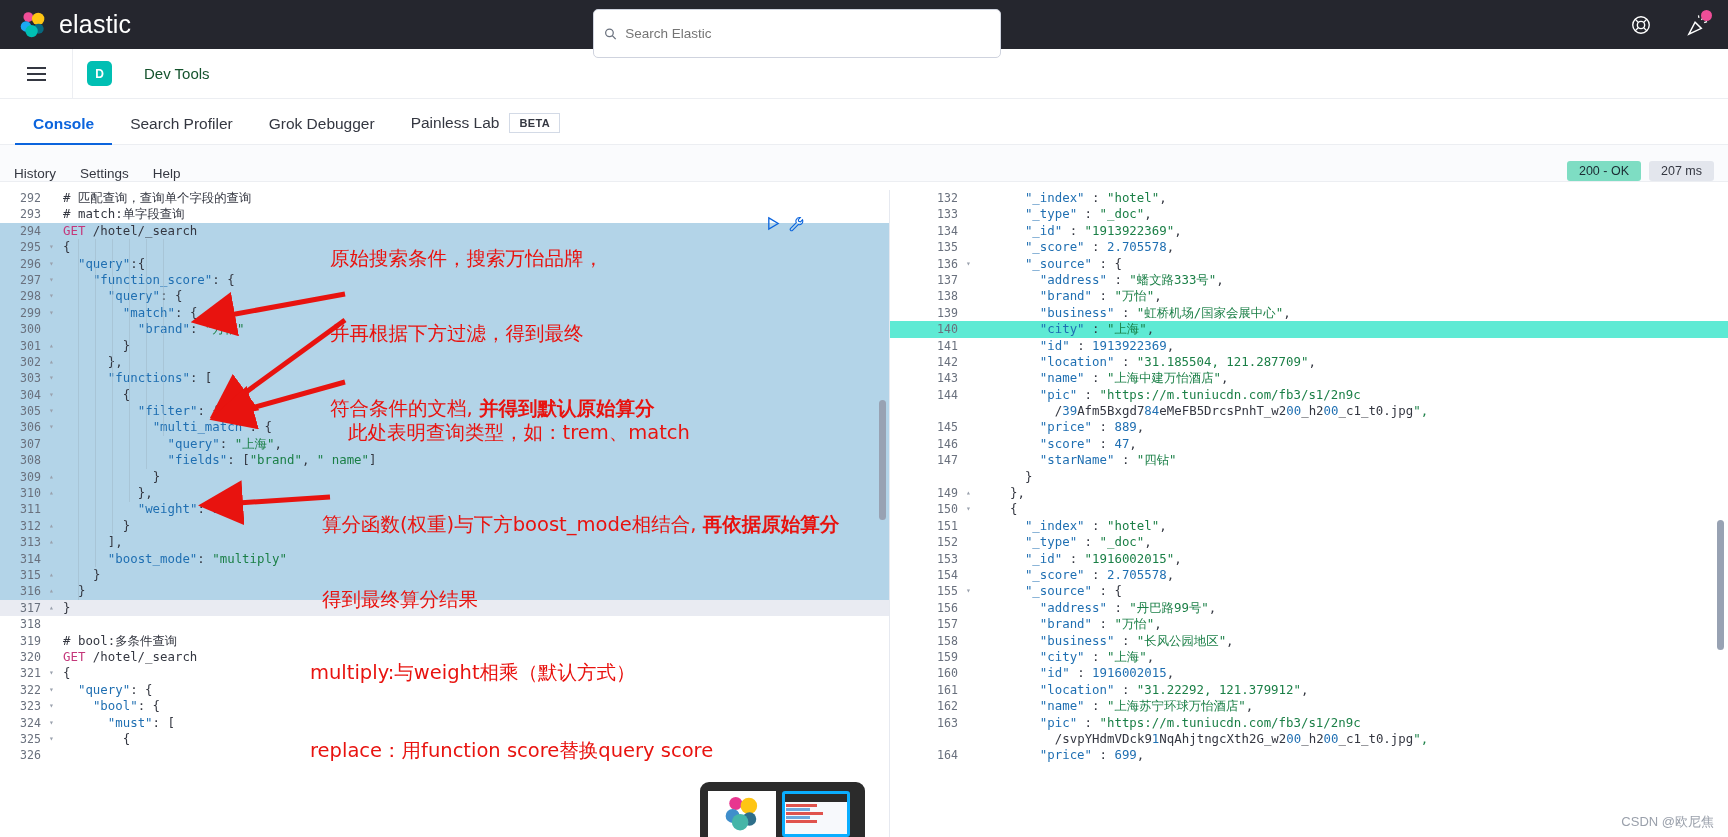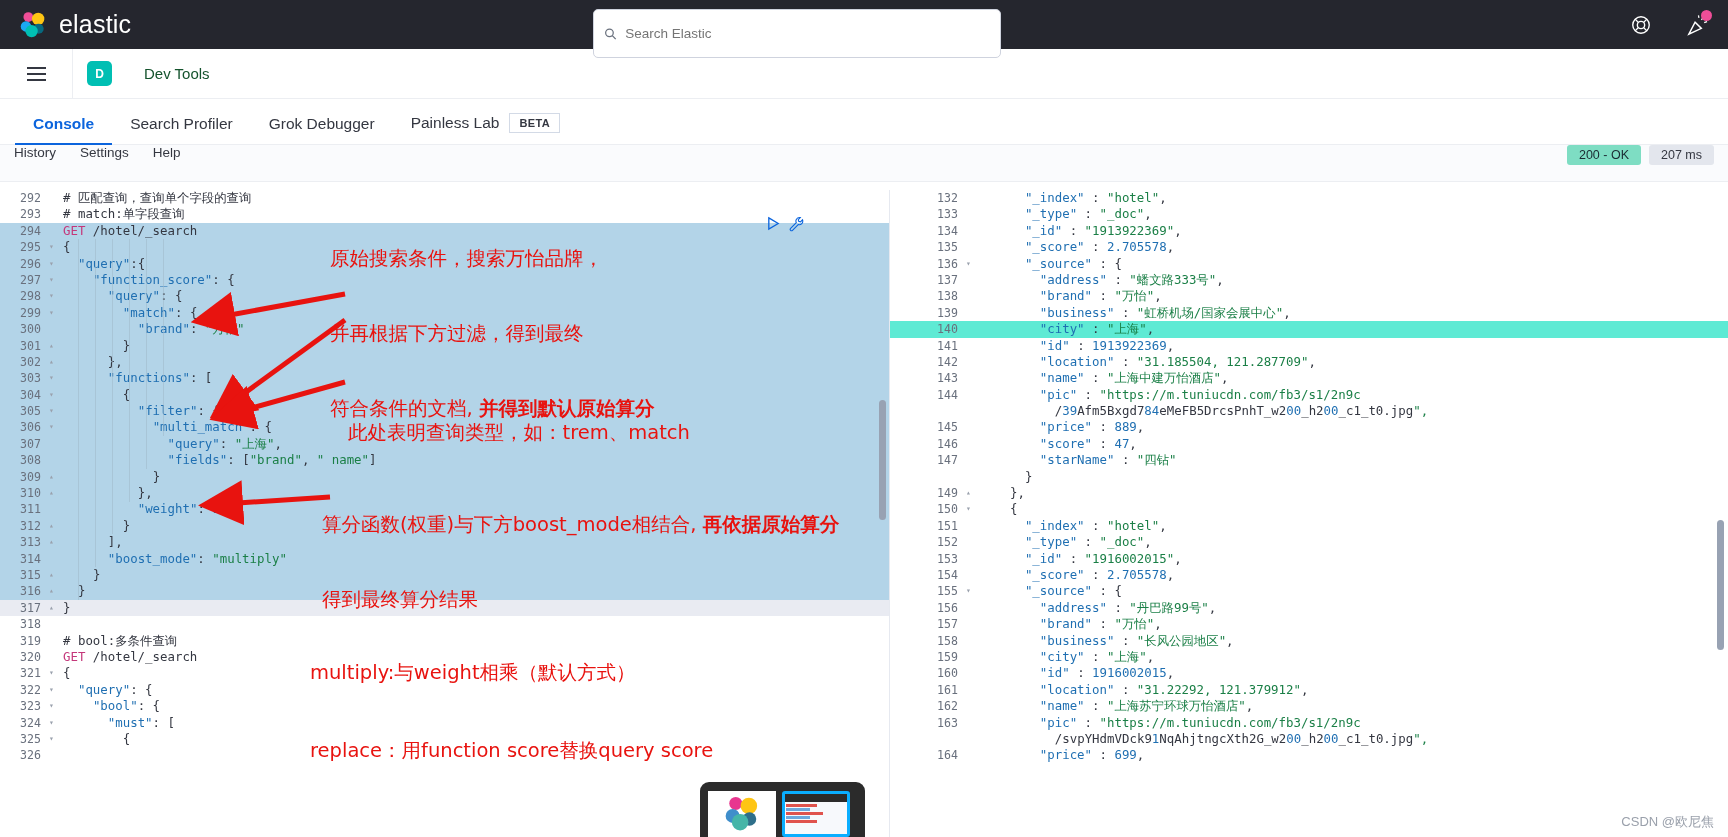--- a/index.html
+++ b/index.html
@@ -58,21 +58,21 @@
   .tab.active { color: #0b64dd; font-weight: 600; }
   .tab.active::after {
     content: ""; position: absolute; left: 0; right: 0; bottom: -1px;
     height: 2px; background: #0b64dd;
   }
   .beta { font-size: 11px; font-weight: 700; color: #343741;
     border: 1px solid #d3dae6; border-radius: 0; padding: 3px 9px;
     letter-spacing: .4px; background:#fff; }
 
   
-  .subbar { height: 37px; background: #fafbfd; display: flex; align-items: flex-start;
+  .subbar { height: 37px; background: #fafbfd; display: flex; align-items: flex-end;
     padding-left: 14px; gap: 24px; border-bottom: 1px solid #eceef2;
     position: relative; }
   .subitem { font-size: 13.5px; color: #343741; cursor: pointer; }
   .statuswrap { position: absolute; right: 14px; display: flex; gap: 8px; align-items:center; }
   .pill-ok { background: #7eddc3; color: #1b2b33; font-size: 12.5px;
     padding: 3px 12px; border-radius: 3px; font-weight: 500; }
   .pill-ms { background: #e3e6ed; color: #343741; font-size: 12.5px;
     padding: 3px 12px; border-radius: 3px; }
 
   

